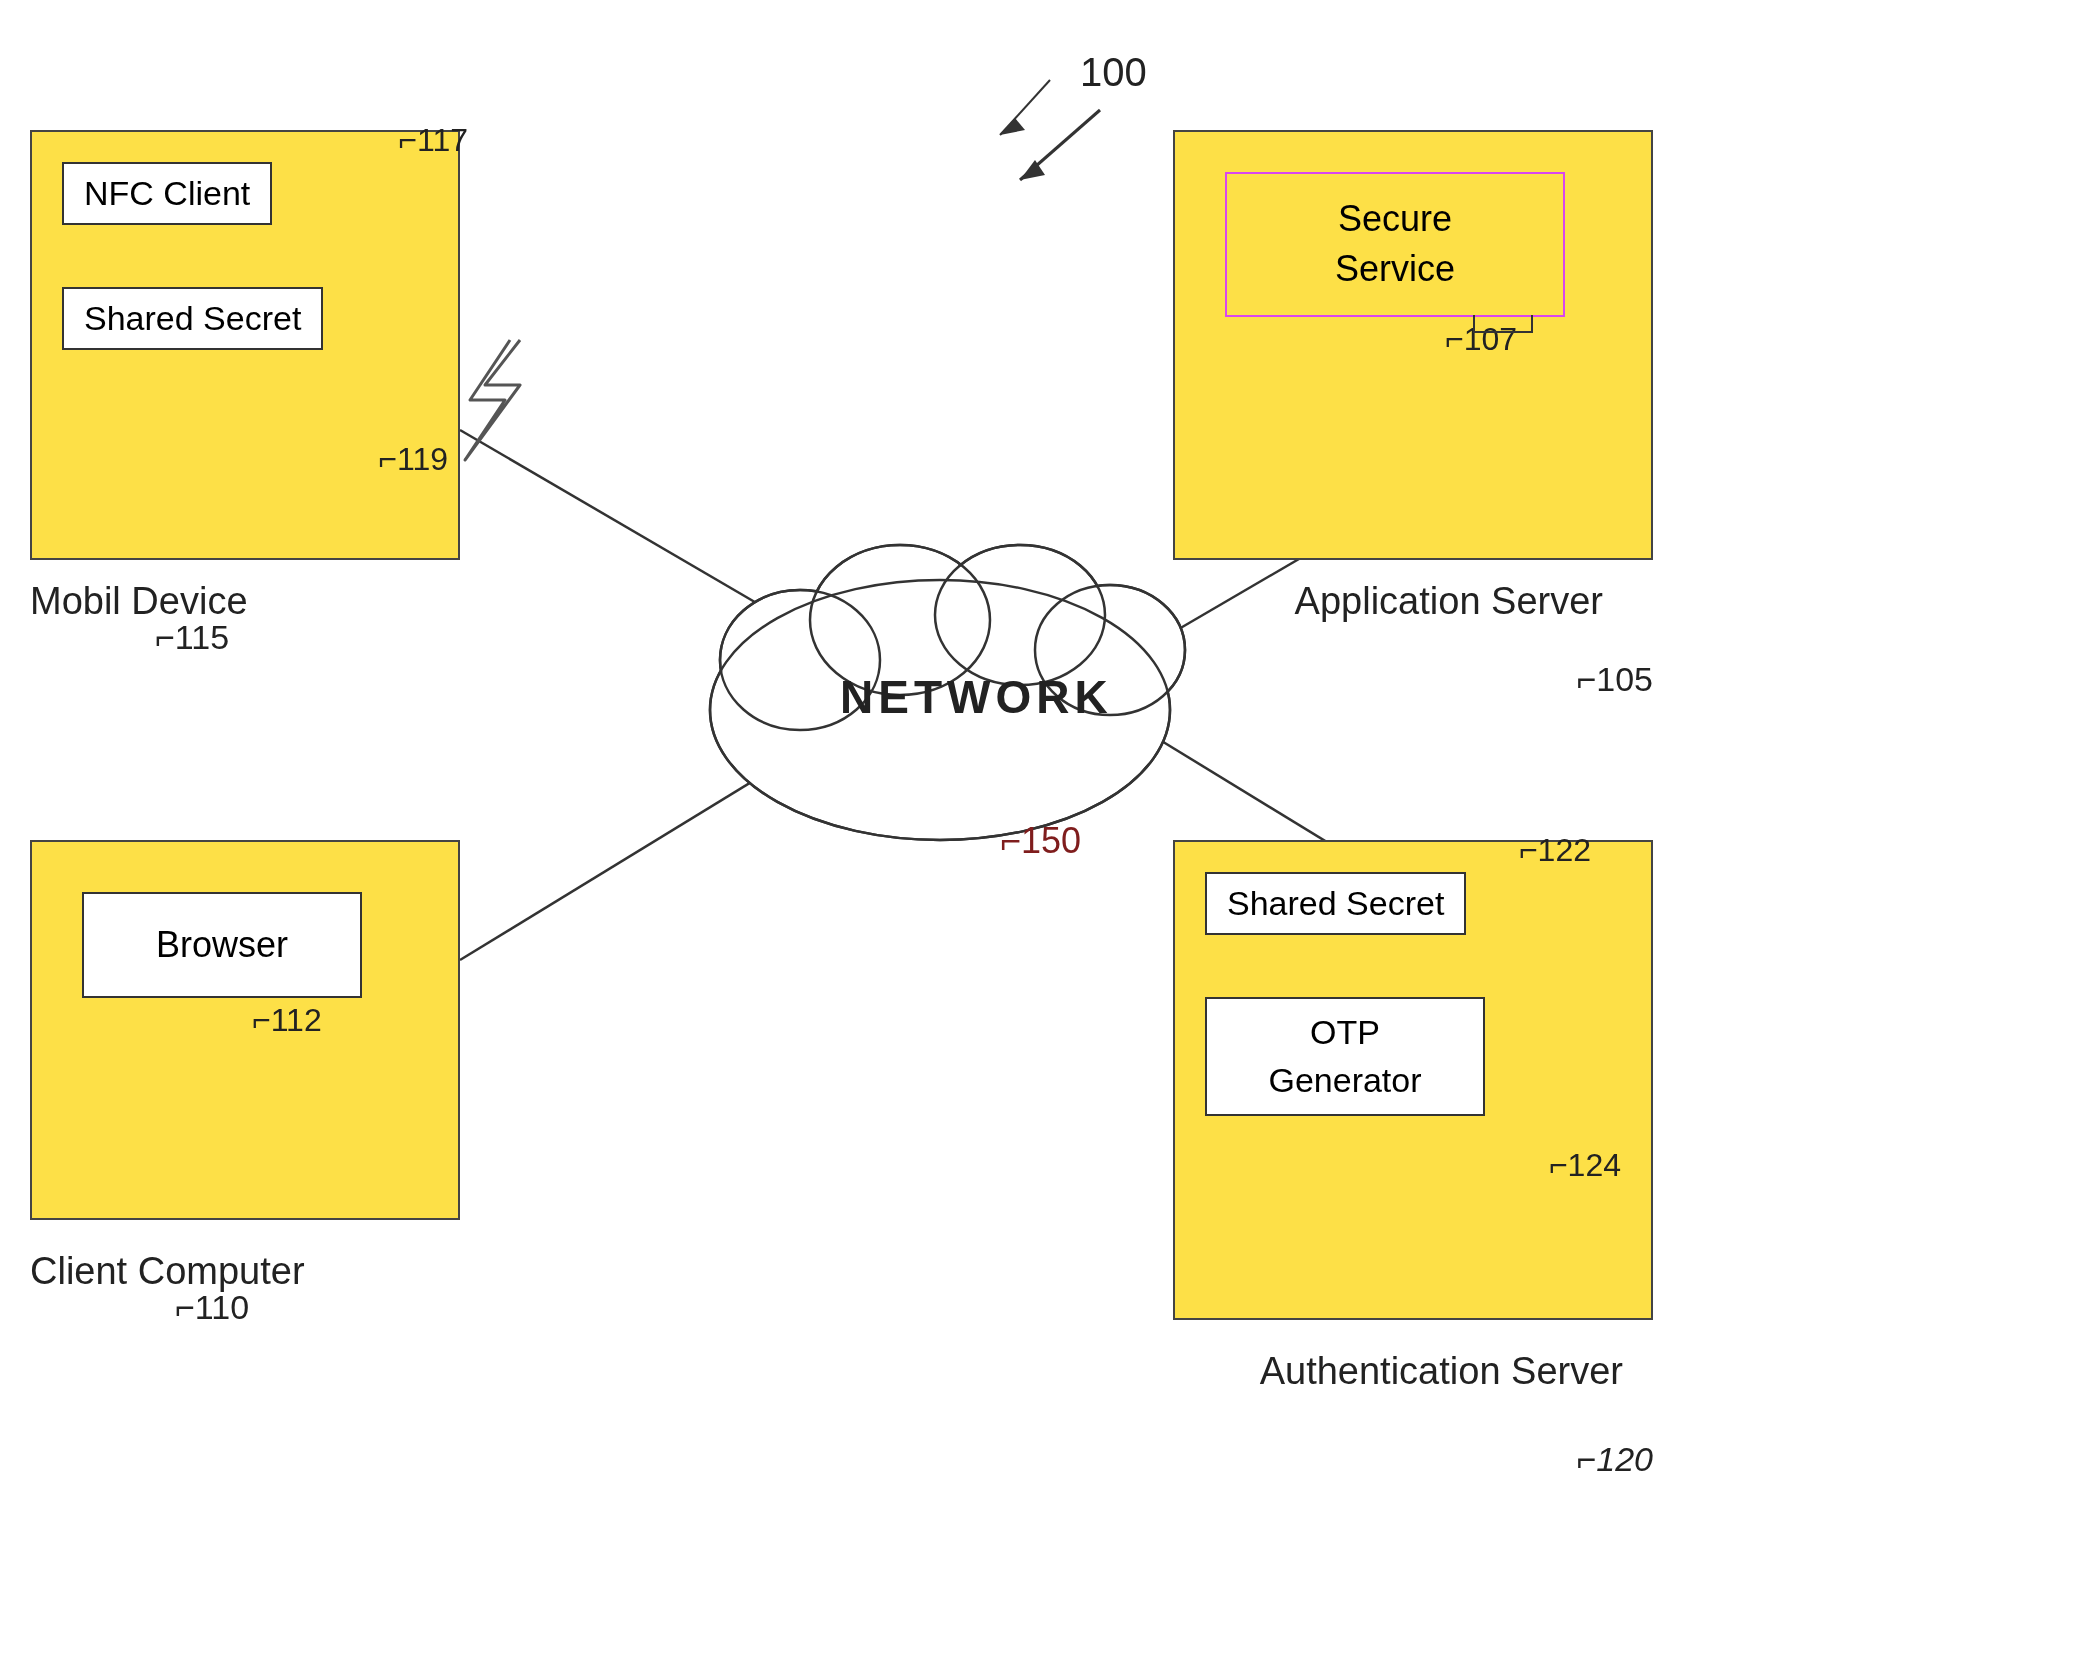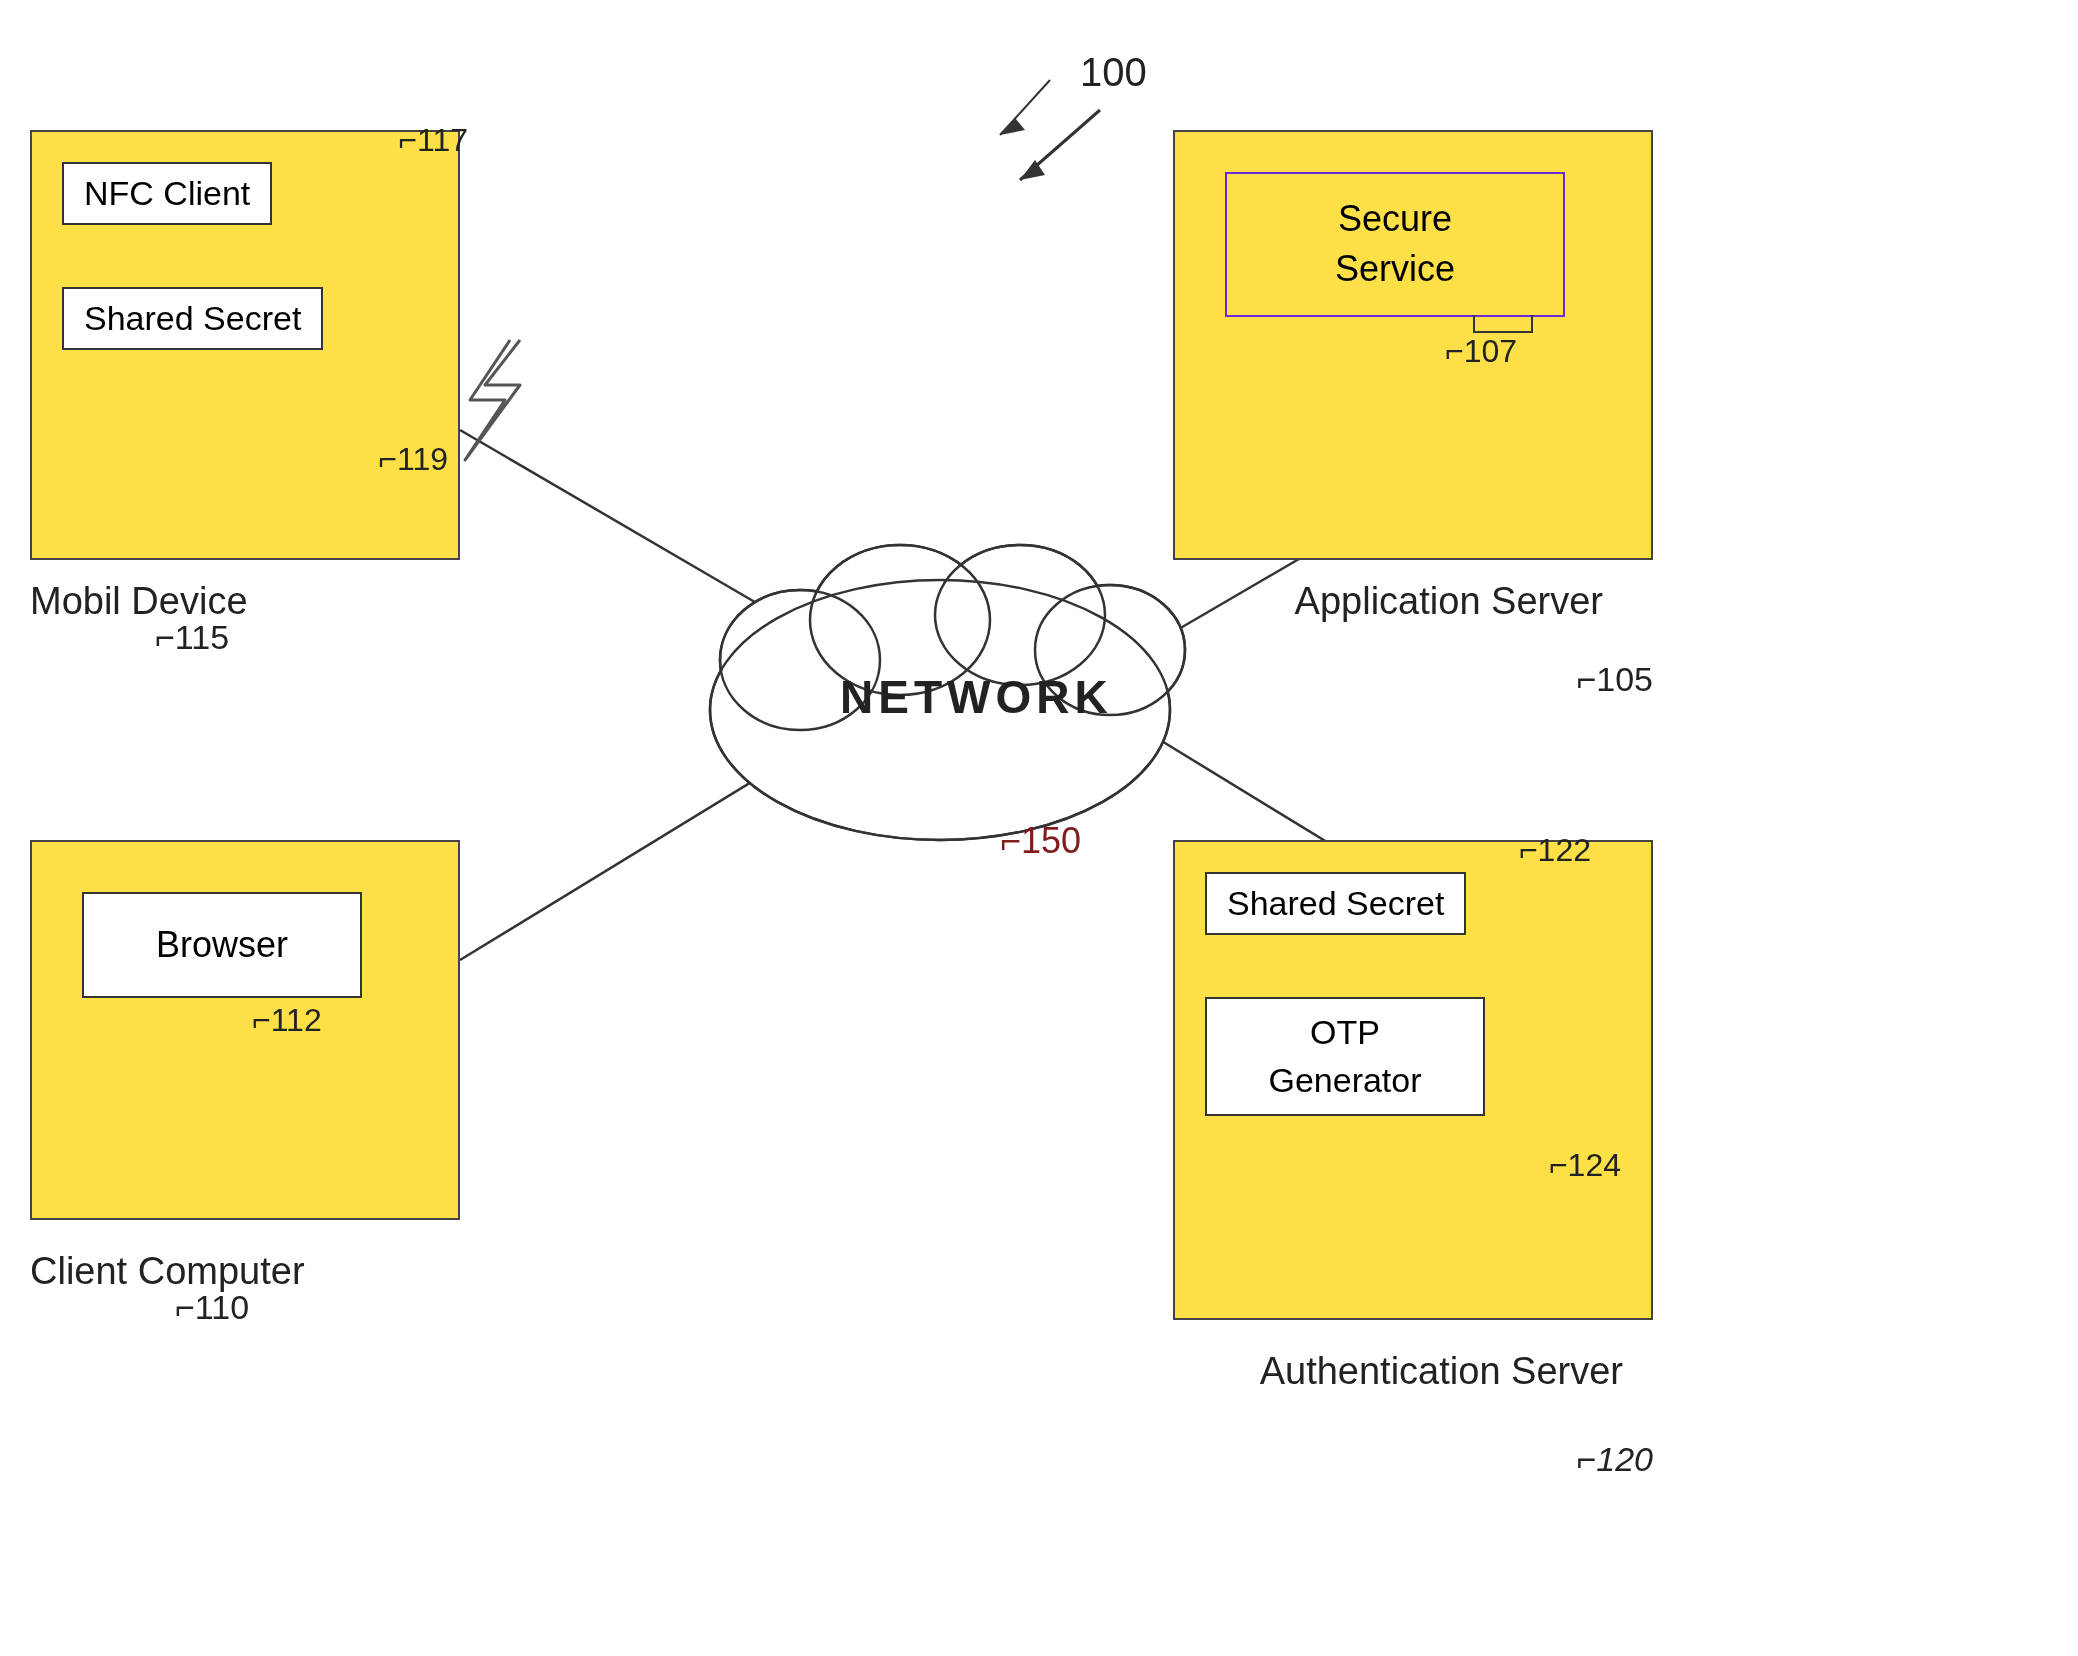--- a/index.html
+++ b/index.html
@@ -159,27 +159,27 @@
     <span>Mobil Device</span>
   </div>
 
   <div style="position:absolute; top:618px; left:155px; font-size:34px; color:#222;">
     ⌐<span>115</span>
   </div>
 
   <div id="app-server" class="node-box">
 
     <div style="position:absolute; top:40px; left:50px; width:340px;">
-      <div style="border: 2px solid #6d28d9; padding: 20px 30px; text-align:center; position:relative;">
+      <div style="border: 2px solid #d946ef; padding: 20px 30px; text-align:center; position:relative;">
         <span style="font-size:36px; line-height:1.4;">Secure<br>Service</span>
         
         <div style="position:absolute; bottom:-18px; right:30px; width:60px; height:18px; border-left: 2px solid #333; border-right: 2px solid #333; border-bottom: 2px solid #333;"></div>
       </div>
 
-      <div style="font-size:32px; color:#222; margin-top:16px; margin-left:220px;">
+      <div style="font-size:32px; color:#222; margin-top:4px; margin-left:220px;">
         ⌐<span>107</span>
       </div>
     </div>
   </div>
 
   <div style="position:absolute; top:580px; right:130px; font-size:38px; color:#222; text-align:center;">
     <span>Application
 Server</span>
   </div>
 

